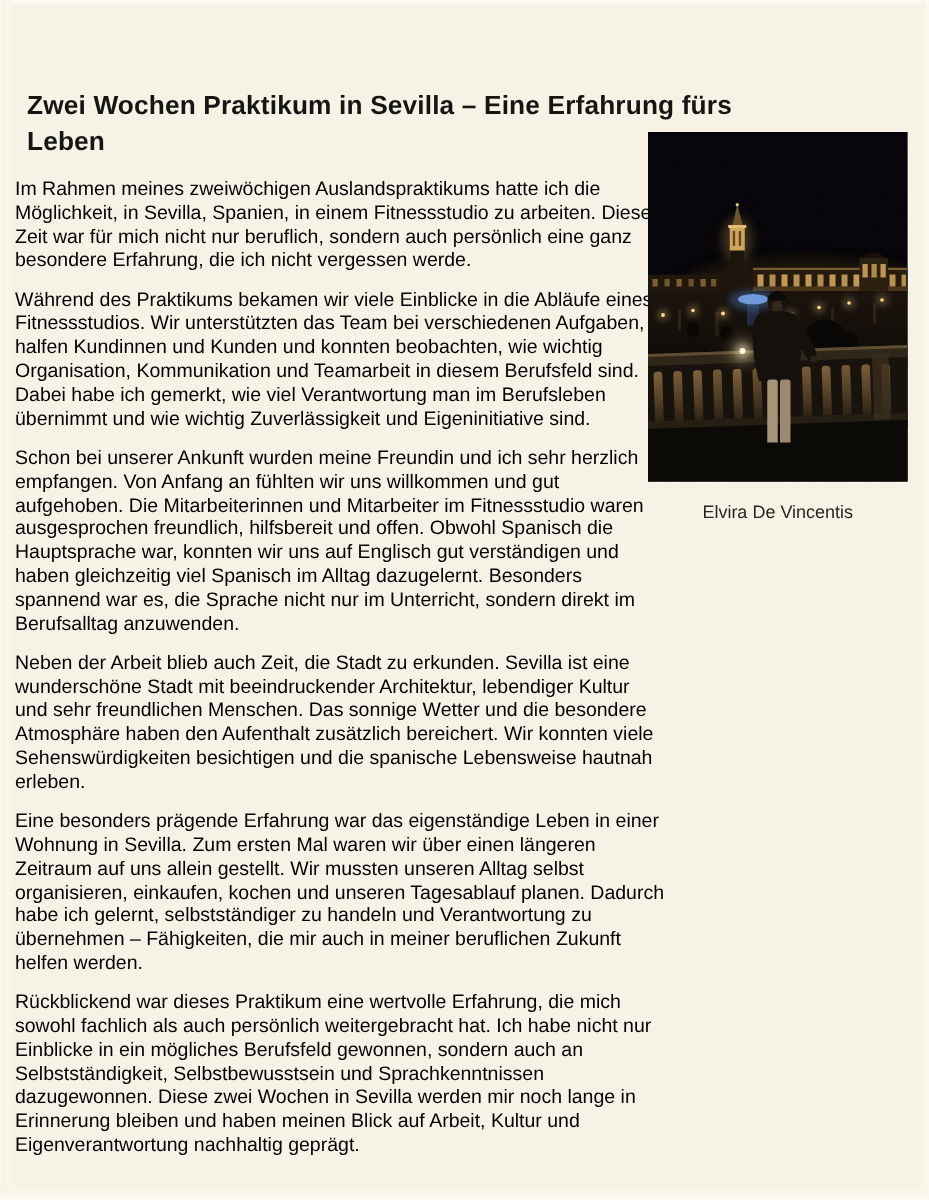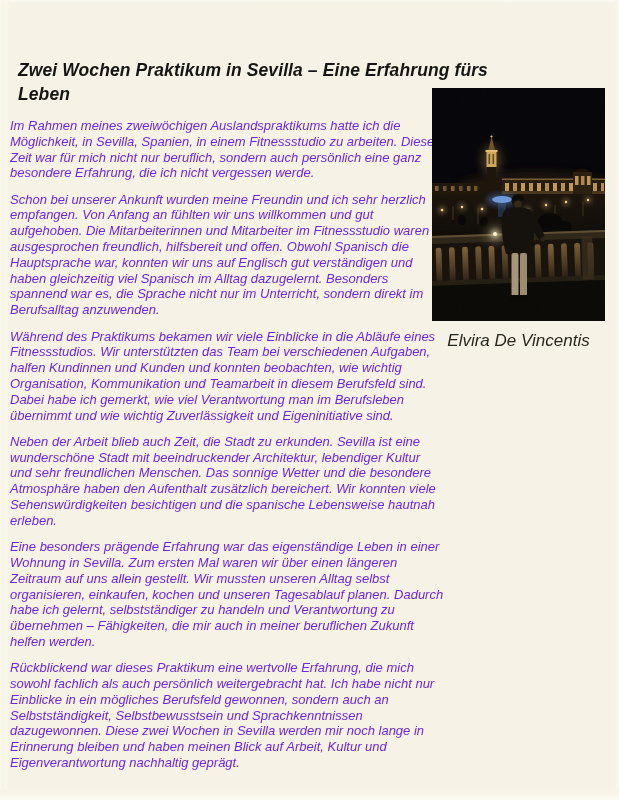--- a/index.html
+++ b/index.html
@@ -6,21 +6,20 @@
   body {
     width: 619px; height: 800px;
     font-family: "Liberation Sans", sans-serif;
     background: #ffffff;
   }
   .page {
     position: relative;
     width: 619px; height: 800px;
     background: #f6f3e6;
     overflow: hidden;
-    font-style: italic;
   }
   
   .edge-left {
     position: absolute; left: 0; top: 0; width: 9px; height: 800px;
     background: linear-gradient(90deg, #fdfcf3 0px, #f6f3e6 2px, #faf8ec 5px, #f6f3e6 9px);
     opacity: .8; pointer-events: none;
   }
   .edge-right {
     position: absolute; right: 0; top: 0; width: 4px; height: 800px;
     background: linear-gradient(270deg, #fcfbf2 0px, #f6f3e6 4px);
@@ -37,39 +36,39 @@
     pointer-events: none;
   }
   .doc-title {
     position: absolute; left: 18px; top: 46px; width: 420px;
     font-size: 17.5px; line-height: 24.5px; font-weight: 700;
     color: #151513; letter-spacing: 0.1px;
     white-space: pre;
   }
   .article {
     position: absolute; left: 10px; top: 118px; width: 445px;
-    color: #6d28d9;
+    color: #000000;
   }
   .article p {
     margin: 0 0 10.5px 0;
     font-size: 13px; line-height: 15.8px;
     white-space: pre;
   }
   .photo-figure {
     position: absolute; left: 432px; top: 88px; width: 173px;
     margin: 0;
   }
   .photo-frame {
     width: 173px; height: 233px; display: block;
     background: #060509;
   }
   .photo-caption {
     position: absolute; left: 0; top: 242px; width: 173px;
     text-align: center;
-    font-size: 17px; line-height: 22px; font-weight: 400;
+    font-size: 12px; line-height: 22px; font-weight: 400;
     color: #28271f;
     white-space: nowrap;
   }
 </style>
 </head>
 <body>
 
 <div class="page">
 
   <div class="edge-top"></div>
@@ -78,34 +77,34 @@
   <div class="edge-bottom"></div>
 
   <h1 class="doc-title">Zwei Wochen Praktikum in Sevilla – Eine Erfahrung fürs
 Leben</h1>
 
   <div class="article">
     <p>Im Rahmen meines zweiwöchigen Auslandspraktikums hatte ich die
 Möglichkeit, in Sevilla, Spanien, in einem Fitnessstudio zu arbeiten. Diese
 Zeit war für mich nicht nur beruflich, sondern auch persönlich eine ganz
 besondere Erfahrung, die ich nicht vergessen werde.</p>
+    <p>Während des Praktikums bekamen wir viele Einblicke in die Abläufe eines
+Fitnessstudios. Wir unterstützten das Team bei verschiedenen Aufgaben,
+halfen Kundinnen und Kunden und konnten beobachten, wie wichtig
+Organisation, Kommunikation und Teamarbeit in diesem Berufsfeld sind.
+Dabei habe ich gemerkt, wie viel Verantwortung man im Berufsleben
+übernimmt und wie wichtig Zuverlässigkeit und Eigeninitiative sind.</p>
     <p>Schon bei unserer Ankunft wurden meine Freundin und ich sehr herzlich
 empfangen. Von Anfang an fühlten wir uns willkommen und gut
 aufgehoben. Die Mitarbeiterinnen und Mitarbeiter im Fitnessstudio waren
 ausgesprochen freundlich, hilfsbereit und offen. Obwohl Spanisch die
 Hauptsprache war, konnten wir uns auf Englisch gut verständigen und
 haben gleichzeitig viel Spanisch im Alltag dazugelernt. Besonders
 spannend war es, die Sprache nicht nur im Unterricht, sondern direkt im
 Berufsalltag anzuwenden.</p>
-    <p>Während des Praktikums bekamen wir viele Einblicke in die Abläufe eines
-Fitnessstudios. Wir unterstützten das Team bei verschiedenen Aufgaben,
-halfen Kundinnen und Kunden und konnten beobachten, wie wichtig
-Organisation, Kommunikation und Teamarbeit in diesem Berufsfeld sind.
-Dabei habe ich gemerkt, wie viel Verantwortung man im Berufsleben
-übernimmt und wie wichtig Zuverlässigkeit und Eigeninitiative sind.</p>
     <p>Neben der Arbeit blieb auch Zeit, die Stadt zu erkunden. Sevilla ist eine
 wunderschöne Stadt mit beeindruckender Architektur, lebendiger Kultur
 und sehr freundlichen Menschen. Das sonnige Wetter und die besondere
 Atmosphäre haben den Aufenthalt zusätzlich bereichert. Wir konnten viele
 Sehenswürdigkeiten besichtigen und die spanische Lebensweise hautnah
 erleben.</p>
     <p>Eine besonders prägende Erfahrung war das eigenständige Leben in einer
 Wohnung in Sevilla. Zum ersten Mal waren wir über einen längeren
 Zeitraum auf uns allein gestellt. Wir mussten unseren Alltag selbst
 organisieren, einkaufen, kochen und unseren Tagesablauf planen. Dadurch

